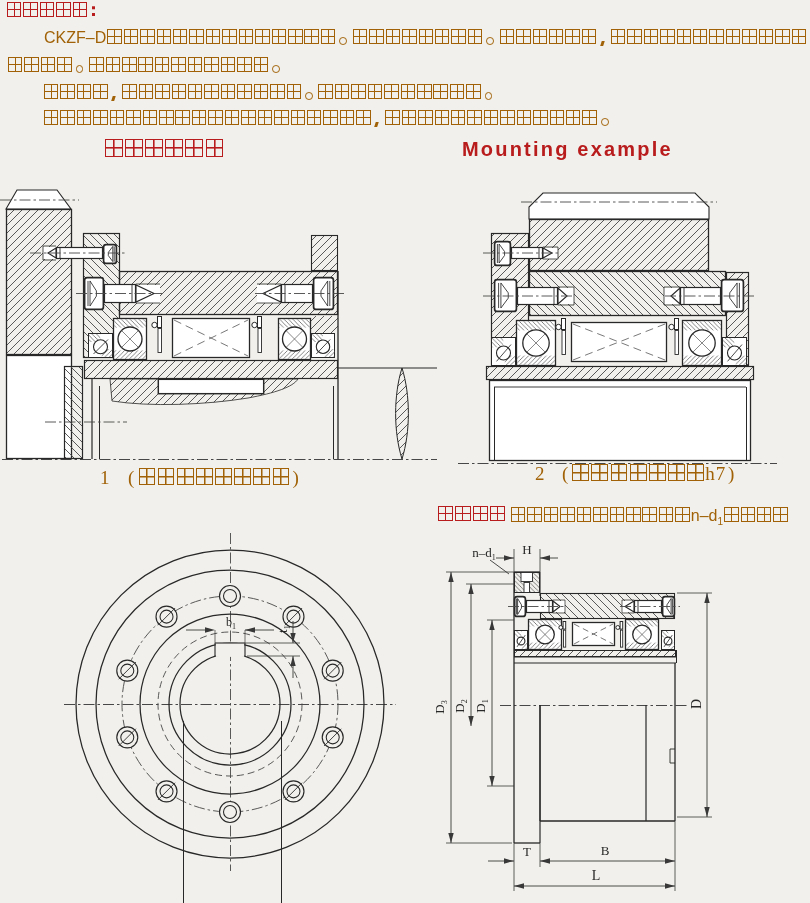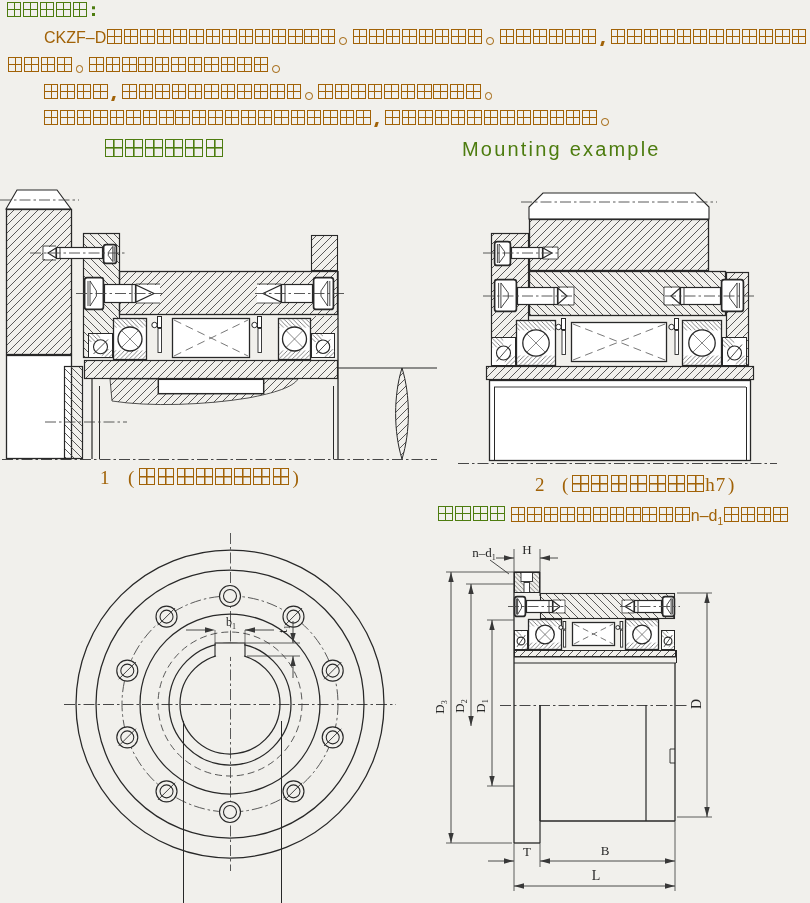--- a/index.html
+++ b/index.html
@@ -1,34 +1,34 @@
 <!DOCTYPE html>
 <html><head><meta charset="utf-8"><style>
 html,body{margin:0;padding:0}
 body{width:810px;height:903px;background:#f1f0ec;font-family:"Liberation Sans",sans-serif;position:relative;overflow:hidden}
 .t{position:absolute;white-space:nowrap;color:#a16207;font-size:16px;line-height:17px}
-.navy{color:#4d7c0f;font-weight:normal}
+.navy{color:#b91c1c;font-weight:bold}
 i.g{display:inline-block;width:.78em;height:.79em;border:.085em solid currentcolor;margin:0 .062em;vertical-align:-.06em;
 background:linear-gradient(currentcolor,currentcolor) 50% 0/.08em 100% no-repeat,linear-gradient(currentcolor,currentcolor) 0 50%/100% .08em no-repeat}
 i.p{display:inline-block;width:.36em;height:.36em;border:.09em solid currentcolor;border-radius:50%;margin:0 .3em 0 .18em;vertical-align:-.12em}
 i.c{display:inline-block;width:.2em;height:.3em;background:currentcolor;margin:0 .38em 0 .2em;vertical-align:-.16em;transform:skewX(-18deg)}
 i.co{display:inline-block;width:.2em;height:.2em;background:currentcolor;margin:0 .3em 0 .25em;box-shadow:0 -.42em 0 currentcolor}
 .lp{margin:0 .1em 0 .28em} .rp{margin:0 .28em 0 .1em}
 .ser{font-family:"Liberation Serif",serif}
 svg{position:absolute;left:0;top:0}
 </style></head><body>
 <div class="t navy" style="left:6px;top:2px;font-size:16px"><i class="g"></i><i class="g"></i><i class="g"></i><i class="g"></i><i class="g"></i><i class="co"></i></div>
 <div class="t" style="left:44px;top:29px">CKZF–D<i class="g"></i><i class="g"></i><i class="g"></i><i class="g"></i><i class="g"></i><i class="g"></i><i class="g"></i><i class="g"></i><i class="g"></i><i class="g"></i><i class="g"></i><i class="g"></i><i class="g"></i><i class="g"></i><i class="p"></i><i class="g"></i><i class="g"></i><i class="g"></i><i class="g"></i><i class="g"></i><i class="g"></i><i class="g"></i><i class="g"></i><i class="p"></i><i class="g"></i><i class="g"></i><i class="g"></i><i class="g"></i><i class="g"></i><i class="g"></i><i class="c"></i><i class="g"></i><i class="g"></i><i class="g"></i><i class="g"></i><i class="g"></i><i class="g"></i><i class="g"></i><i class="g"></i><i class="g"></i><i class="g"></i><i class="g"></i><i class="g"></i></div>
 <div class="t" style="left:7px;top:57px"><i class="g"></i><i class="g"></i><i class="g"></i><i class="g"></i><i class="p"></i><i class="g"></i><i class="g"></i><i class="g"></i><i class="g"></i><i class="g"></i><i class="g"></i><i class="g"></i><i class="g"></i><i class="g"></i><i class="g"></i><i class="g"></i><i class="p"></i></div>
 <div class="t" style="left:43px;top:84px"><i class="g"></i><i class="g"></i><i class="g"></i><i class="g"></i><i class="c"></i><i class="g"></i><i class="g"></i><i class="g"></i><i class="g"></i><i class="g"></i><i class="g"></i><i class="g"></i><i class="g"></i><i class="g"></i><i class="g"></i><i class="g"></i><i class="p"></i><i class="g"></i><i class="g"></i><i class="g"></i><i class="g"></i><i class="g"></i><i class="g"></i><i class="g"></i><i class="g"></i><i class="g"></i><i class="g"></i><i class="p"></i></div>
 <div class="t" style="left:43px;top:110px"><i class="g"></i><i class="g"></i><i class="g"></i><i class="g"></i><i class="g"></i><i class="g"></i><i class="g"></i><i class="g"></i><i class="g"></i><i class="g"></i><i class="g"></i><i class="g"></i><i class="g"></i><i class="g"></i><i class="g"></i><i class="g"></i><i class="g"></i><i class="g"></i><i class="g"></i><i class="g"></i><i class="c"></i><i class="g"></i><i class="g"></i><i class="g"></i><i class="g"></i><i class="g"></i><i class="g"></i><i class="g"></i><i class="g"></i><i class="g"></i><i class="g"></i><i class="g"></i><i class="g"></i><i class="g"></i><i class="p"></i></div>
 <div class="t navy" style="left:104px;top:139px;font-size:20px"><i class="g"></i><i class="g"></i><i class="g"></i><i class="g"></i><i class="g"></i><i class="g"></i></div>
 <div class="t navy" style="left:462px;top:141px;font-size:20px;letter-spacing:2.2px">Mounting example</div>
 <div class="t ser" style="left:100px;top:468px;font-size:19px;letter-spacing:1.2px">1&nbsp;&nbsp;<span class="lp">(</span><i class="g"></i><i class="g"></i><i class="g"></i><i class="g"></i><i class="g"></i><i class="g"></i><i class="g"></i><i class="g"></i><span class="rp">)</span></div>
-<div class="t ser" style="left:535px;top:475px;font-size:19px;letter-spacing:0.9px">2&nbsp;&nbsp;<span class="lp">(</span><i class="g"></i><i class="g"></i><i class="g"></i><i class="g"></i><i class="g"></i><i class="g"></i><i class="g"></i>h7<span class="rp">)</span></div>
+<div class="t ser" style="left:535px;top:464px;font-size:19px;letter-spacing:0.9px">2&nbsp;&nbsp;<span class="lp">(</span><i class="g"></i><i class="g"></i><i class="g"></i><i class="g"></i><i class="g"></i><i class="g"></i><i class="g"></i>h7<span class="rp">)</span></div>
 <div class="t navy" style="left:437px;top:506px;font-size:17px"><i class="g"></i><i class="g"></i><i class="g"></i><i class="g"></i></div>
 <div class="t" style="left:510px;top:507px"><i class="g"></i><i class="g"></i><i class="g"></i><i class="g"></i><i class="g"></i><i class="g"></i><i class="g"></i><i class="g"></i><i class="g"></i><i class="g"></i><i class="g"></i>n–d<sub style="font-size:10px">1</sub><i class="g"></i><i class="g"></i><i class="g"></i><i class="g"></i></div>
 <svg width="810" height="903" viewBox="0 0 810 903">
 <defs>
 <pattern id="hA" patternUnits="userSpaceOnUse" width="8" height="8">
 <path d="M-2,2 l4,-4 M0,8 l8,-8 M6,10 l4,-4" stroke="#484848" stroke-width="0.9"></path>
       </pattern>
 <pattern id="hB" patternUnits="userSpaceOnUse" width="8" height="8">
 <path d="M-2,6 l4,4 M0,0 l8,8 M6,-2 l4,4" stroke="#484848" stroke-width="0.9"></path>
       </pattern>

